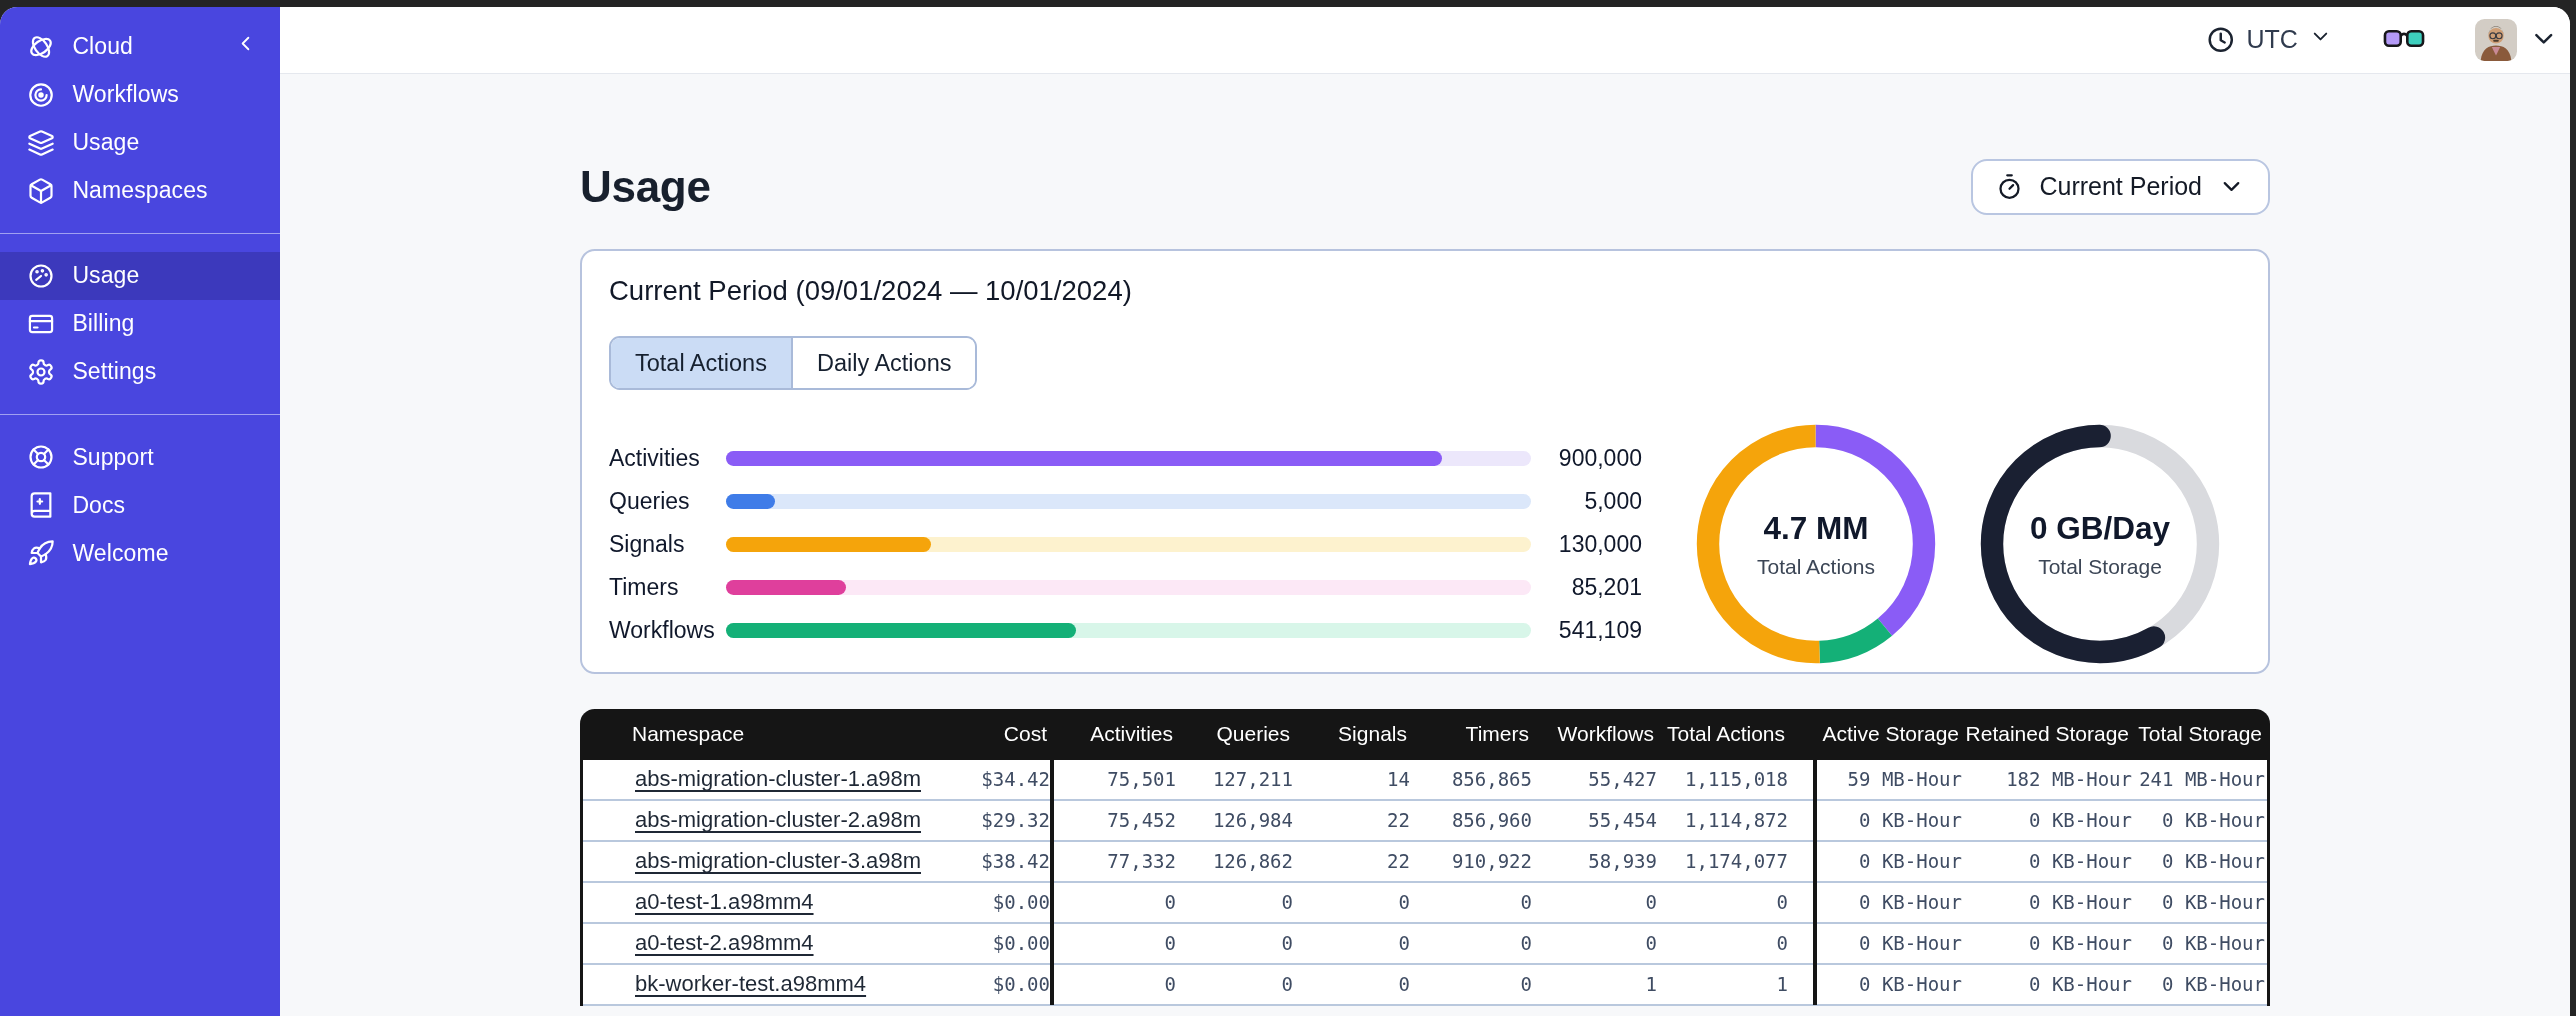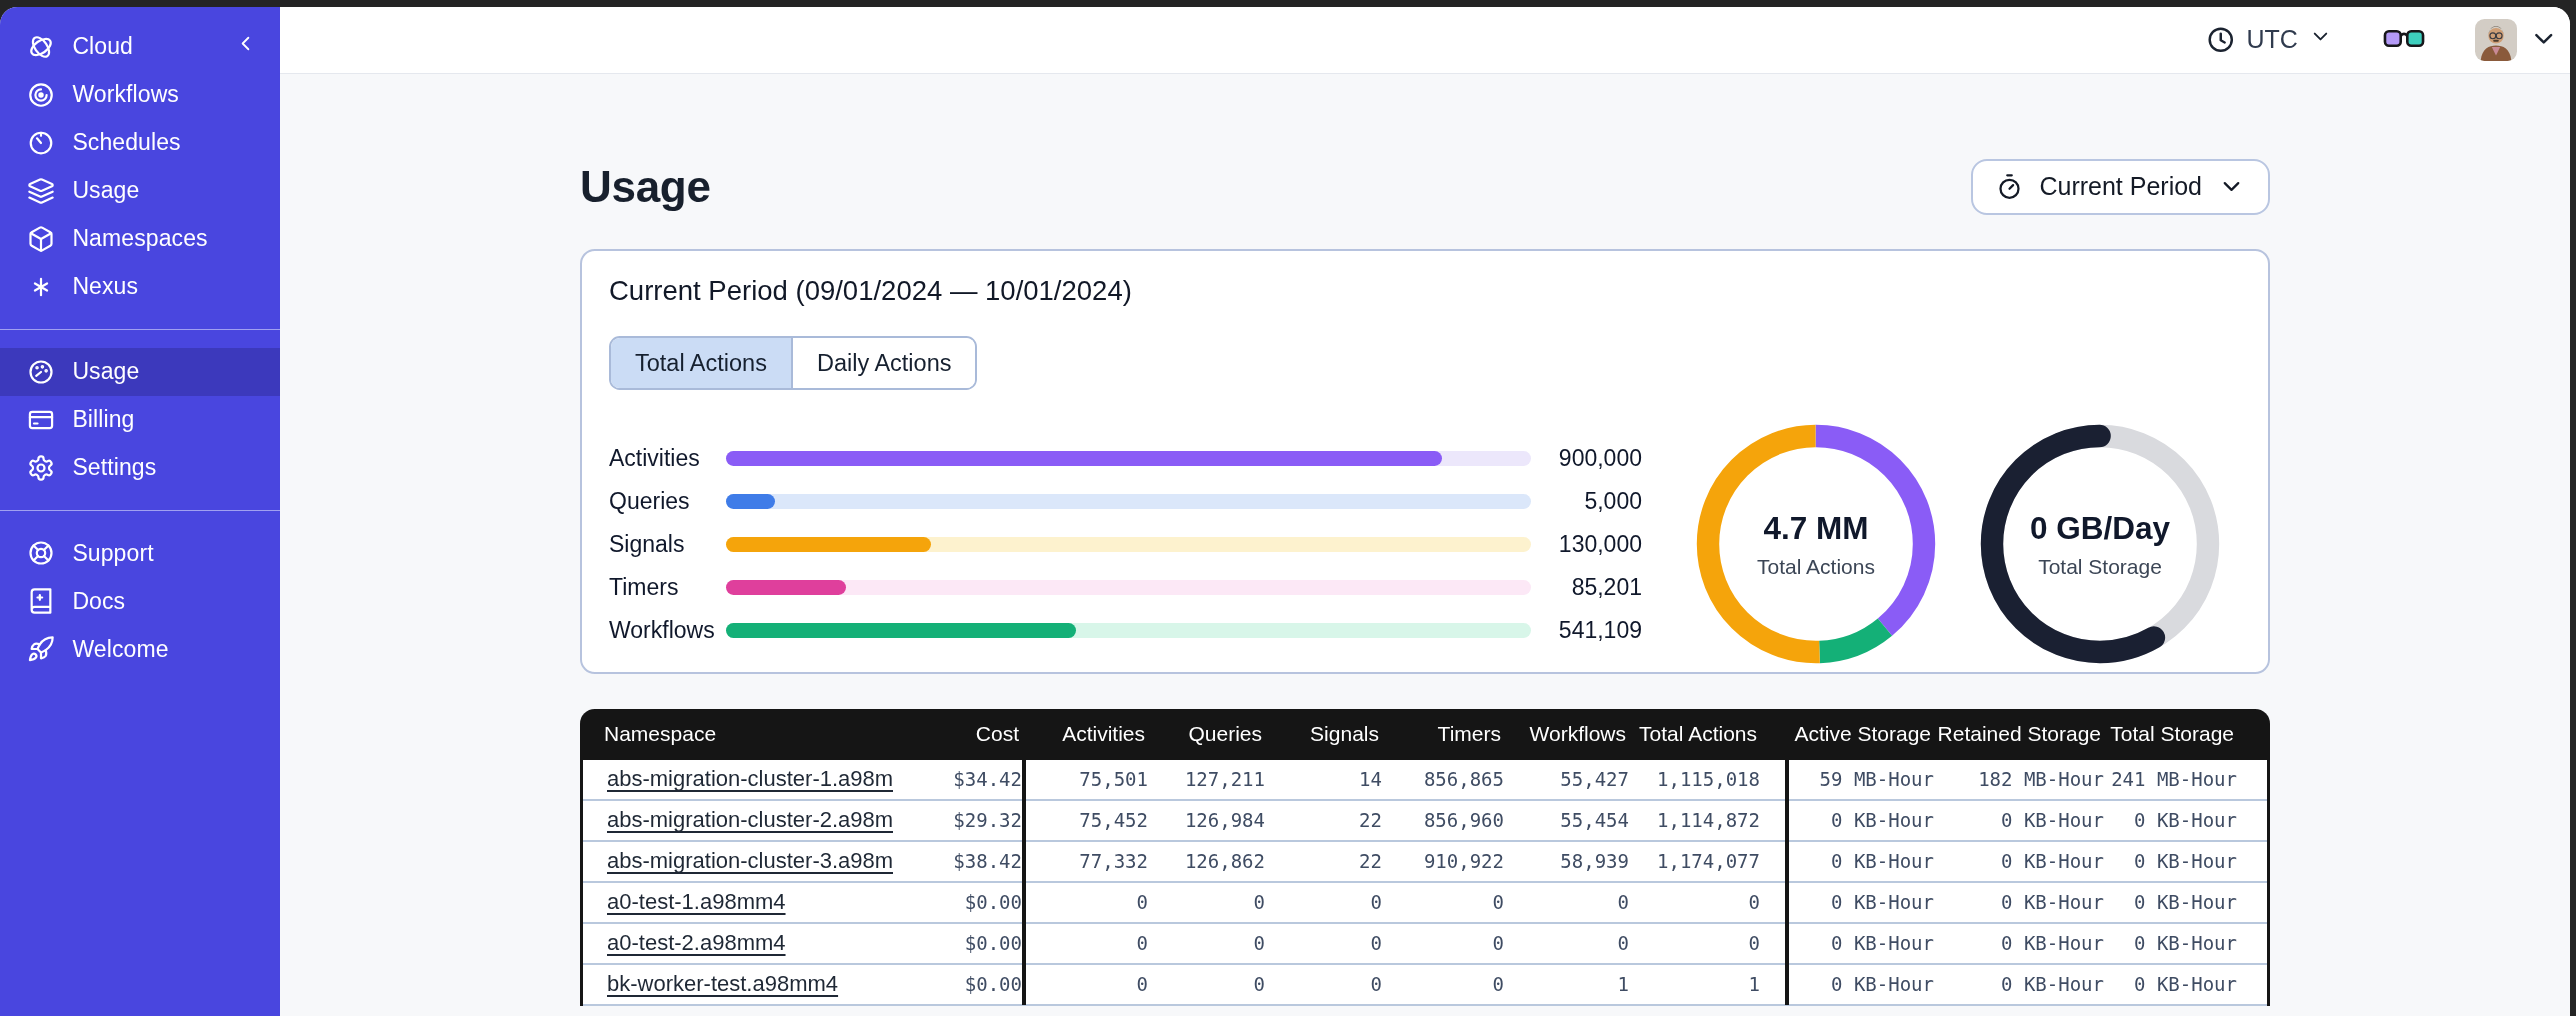--- a/index.html
+++ b/index.html
@@ -80,21 +80,21 @@
   .donut { position:relative; width:240px; height:240px; }
   .donut svg { width:240px; height:240px; display:block; }
   .dcenter { position:absolute; inset:0; display:flex; flex-direction:column;
     align-items:center; justify-content:center; text-align:center; }
   .dtitle { font-size:31.5px; font-weight:600; color:#10182b; }
   .dsub { font-size:21px; color:#3c4656; margin-top:8px; }
   
   .table { margin-top:35px; }
   .tgrid { display:grid;
     grid-template-columns:310px 129px 4px 122px 117px 117px 122px 125px 131px 25px 4px 145px 170px 133px 36px;
-    align-items:center; height:100%; }
+    align-items:center; height:100%;padding-left:28px; }
   .thead { background:#151515; border-radius:14.8px 14.8px 0 0; height:51px; color:#fff; }
   .hcell { font-size:21px; font-weight:500; white-space:nowrap; }
   .hcell.r { text-align:right; }
   .hcell.first { padding-left:24px; }
   .tbody { border-left:3.4px solid #151515; border-right:3.4px solid #151515;
     background:#fff; }
   .trow { height:41px; border-bottom:2px solid #b9c8dd; background:#fff; }
   .cell { white-space:nowrap; overflow:hidden; }
   .cell.ns { padding-left:24px; font-size:22px; }
   .cell.ns a { color:#1f2835; text-decoration:underline; text-underline-offset:4px; }
@@ -124,49 +124,33 @@
     <div class="sitem">
       <svg viewBox="0 0 24 24">
         <circle cx="12" cy="12" r="9.2"></circle>
           <path d="M12 7.2a4.8 4.8 0 1 0 4.8 4.8"></path>
         <circle cx="12" cy="12" r="1.4" fill="#fff"></circle>
         </svg>
       <span>Workflows</span>
     </div>
     <div class="sitem">
       <svg viewBox="0 0 24 24">
-        <circle cx="12" cy="12" r="8.8"></circle>
-          <path d="M12 12 8.6 8"></path>
-          <path d="M12 3.2v2.6"></path>
-        </svg>
-      <span>Schedules</span>
-    </div>
-    <div class="sitem">
-      <svg viewBox="0 0 24 24">
         <path d="M12.83 2.18a2 2 0 0 0-1.66 0L2.6 6.08a1 1 0 0 0 0 1.83l8.58 3.91a2 2 0 0 0 1.66 0l8.58-3.9a1 1 0 0 0 0-1.83Z"></path>
         <path d="m22 12.65-9.17 4.16a2 2 0 0 1-1.66 0L2 12.65"></path>
         <path d="m22 17.65-9.17 4.16a2 2 0 0 1-1.66 0L2 17.65"></path>
         </svg>
       <span>Usage</span>
     </div>
     <div class="sitem">
       <svg viewBox="0 0 24 24">
         <path d="M21 8a2 2 0 0 0-1-1.73l-7-4a2 2 0 0 0-2 0l-7 4A2 2 0 0 0 3 8v8a2 2 0 0 0 1 1.73l7 4a2 2 0 0 0 2 0l7-4A2 2 0 0 0 21 16Z"></path>
         <path d="m3.3 7 8.7 5 8.7-5"></path>
           <path d="M12 22V12"></path>
         </svg>
       <span>Namespaces</span>
-    </div>
-    <div class="sitem">
-      <svg viewBox="0 0 24 24">
-        <path d="M12 5v14"></path>
-          <path d="M17.2 9 6.8 15"></path>
-          <path d="M6.8 9l10.4 6"></path>
-        </svg>
-      <span>Nexus</span>
     </div>
 
     <div class="sdiv"></div>
 
     <div class="sitem sel">
       <svg viewBox="0 0 24 24">
         <circle cx="12" cy="12" r="9"></circle>
           <path d="M12 12 7.9 15.3"></path>
         <circle cx="8.6" cy="8.3" r="0.6" fill="#fff"></circle>
           <circle cx="13.2" cy="7.6" r="0.6" fill="#fff"></circle>

